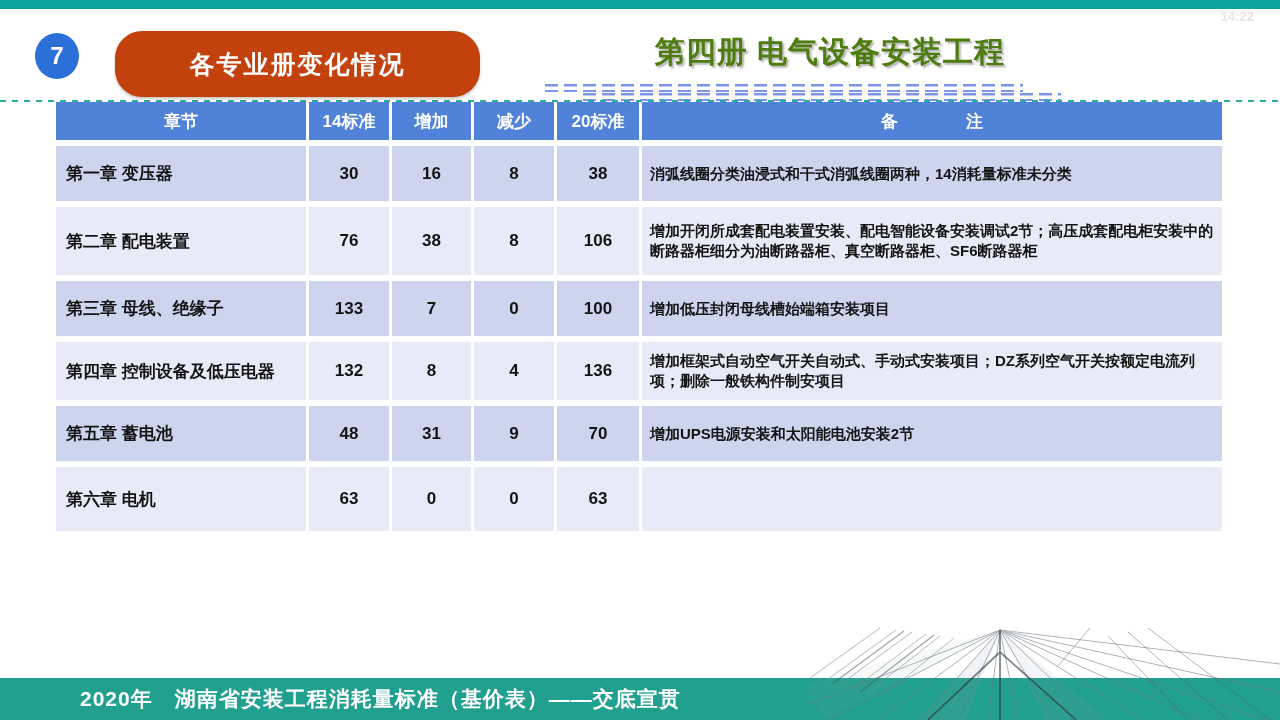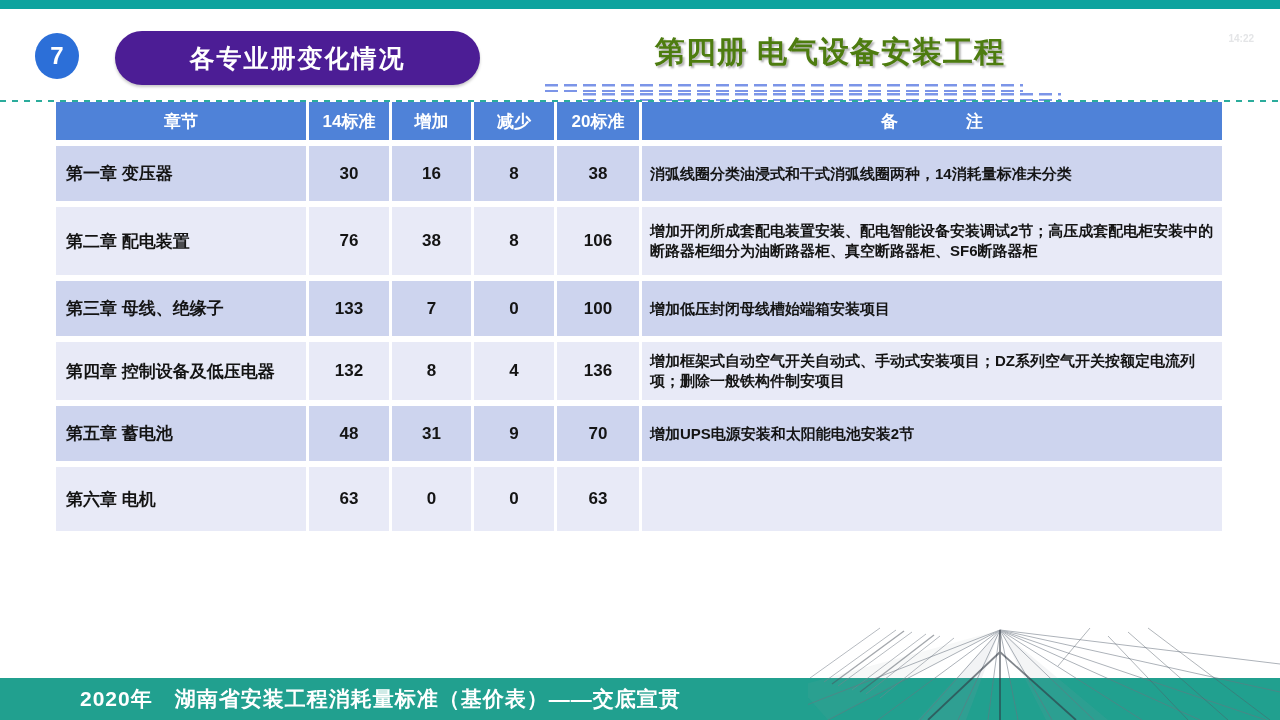--- a/index.html
+++ b/index.html
@@ -10,35 +10,35 @@
     font-family:"Liberation Sans","DejaVu Sans",sans-serif;
   }
 
   .top-bar {
     position:absolute; left:0; top:0; width:1280px; height:9px;
     background:#0ea39e;
   }
 
   .clock {
     position:absolute; top:9px; right:26px;
-    color:#e4e5e7; font-size:10px; font-weight:bold;margin-top:24px;
+    color:#e4e5e7; font-size:13px; font-weight:bold;
   }
 
   .num-circle {
     position:absolute; left:35px; top:33px;
     width:44px; height:46px; border-radius:50%;
     background:#2c6fd8; color:#fff;
     font-size:24px; font-weight:bold;
     display:flex; align-items:center; justify-content:center;
   }
 
   .section-pill {
     position:absolute; left:115px; top:31px;
-    width:365px; height:54px; border-radius:27px;
-    background:#4c1d95; color:#ffffff;
+    width:365px; height:66px; border-radius:27px;
+    background:#c2410c; color:#ffffff;
     font-size:25px; font-weight:bold; letter-spacing:2px;
     display:flex; align-items:center; justify-content:center;
     box-shadow:0 2px 3px rgba(0,0,0,0.22);
   }
 
   .slide-title {
     position:absolute; left:555px; top:32px; width:450px;
     text-align:right;
     font-size:30px; font-weight:bold; color:#4d7c0f; letter-spacing:1px;
     text-shadow:2px 2px 2px rgba(0,0,0,0.30);

